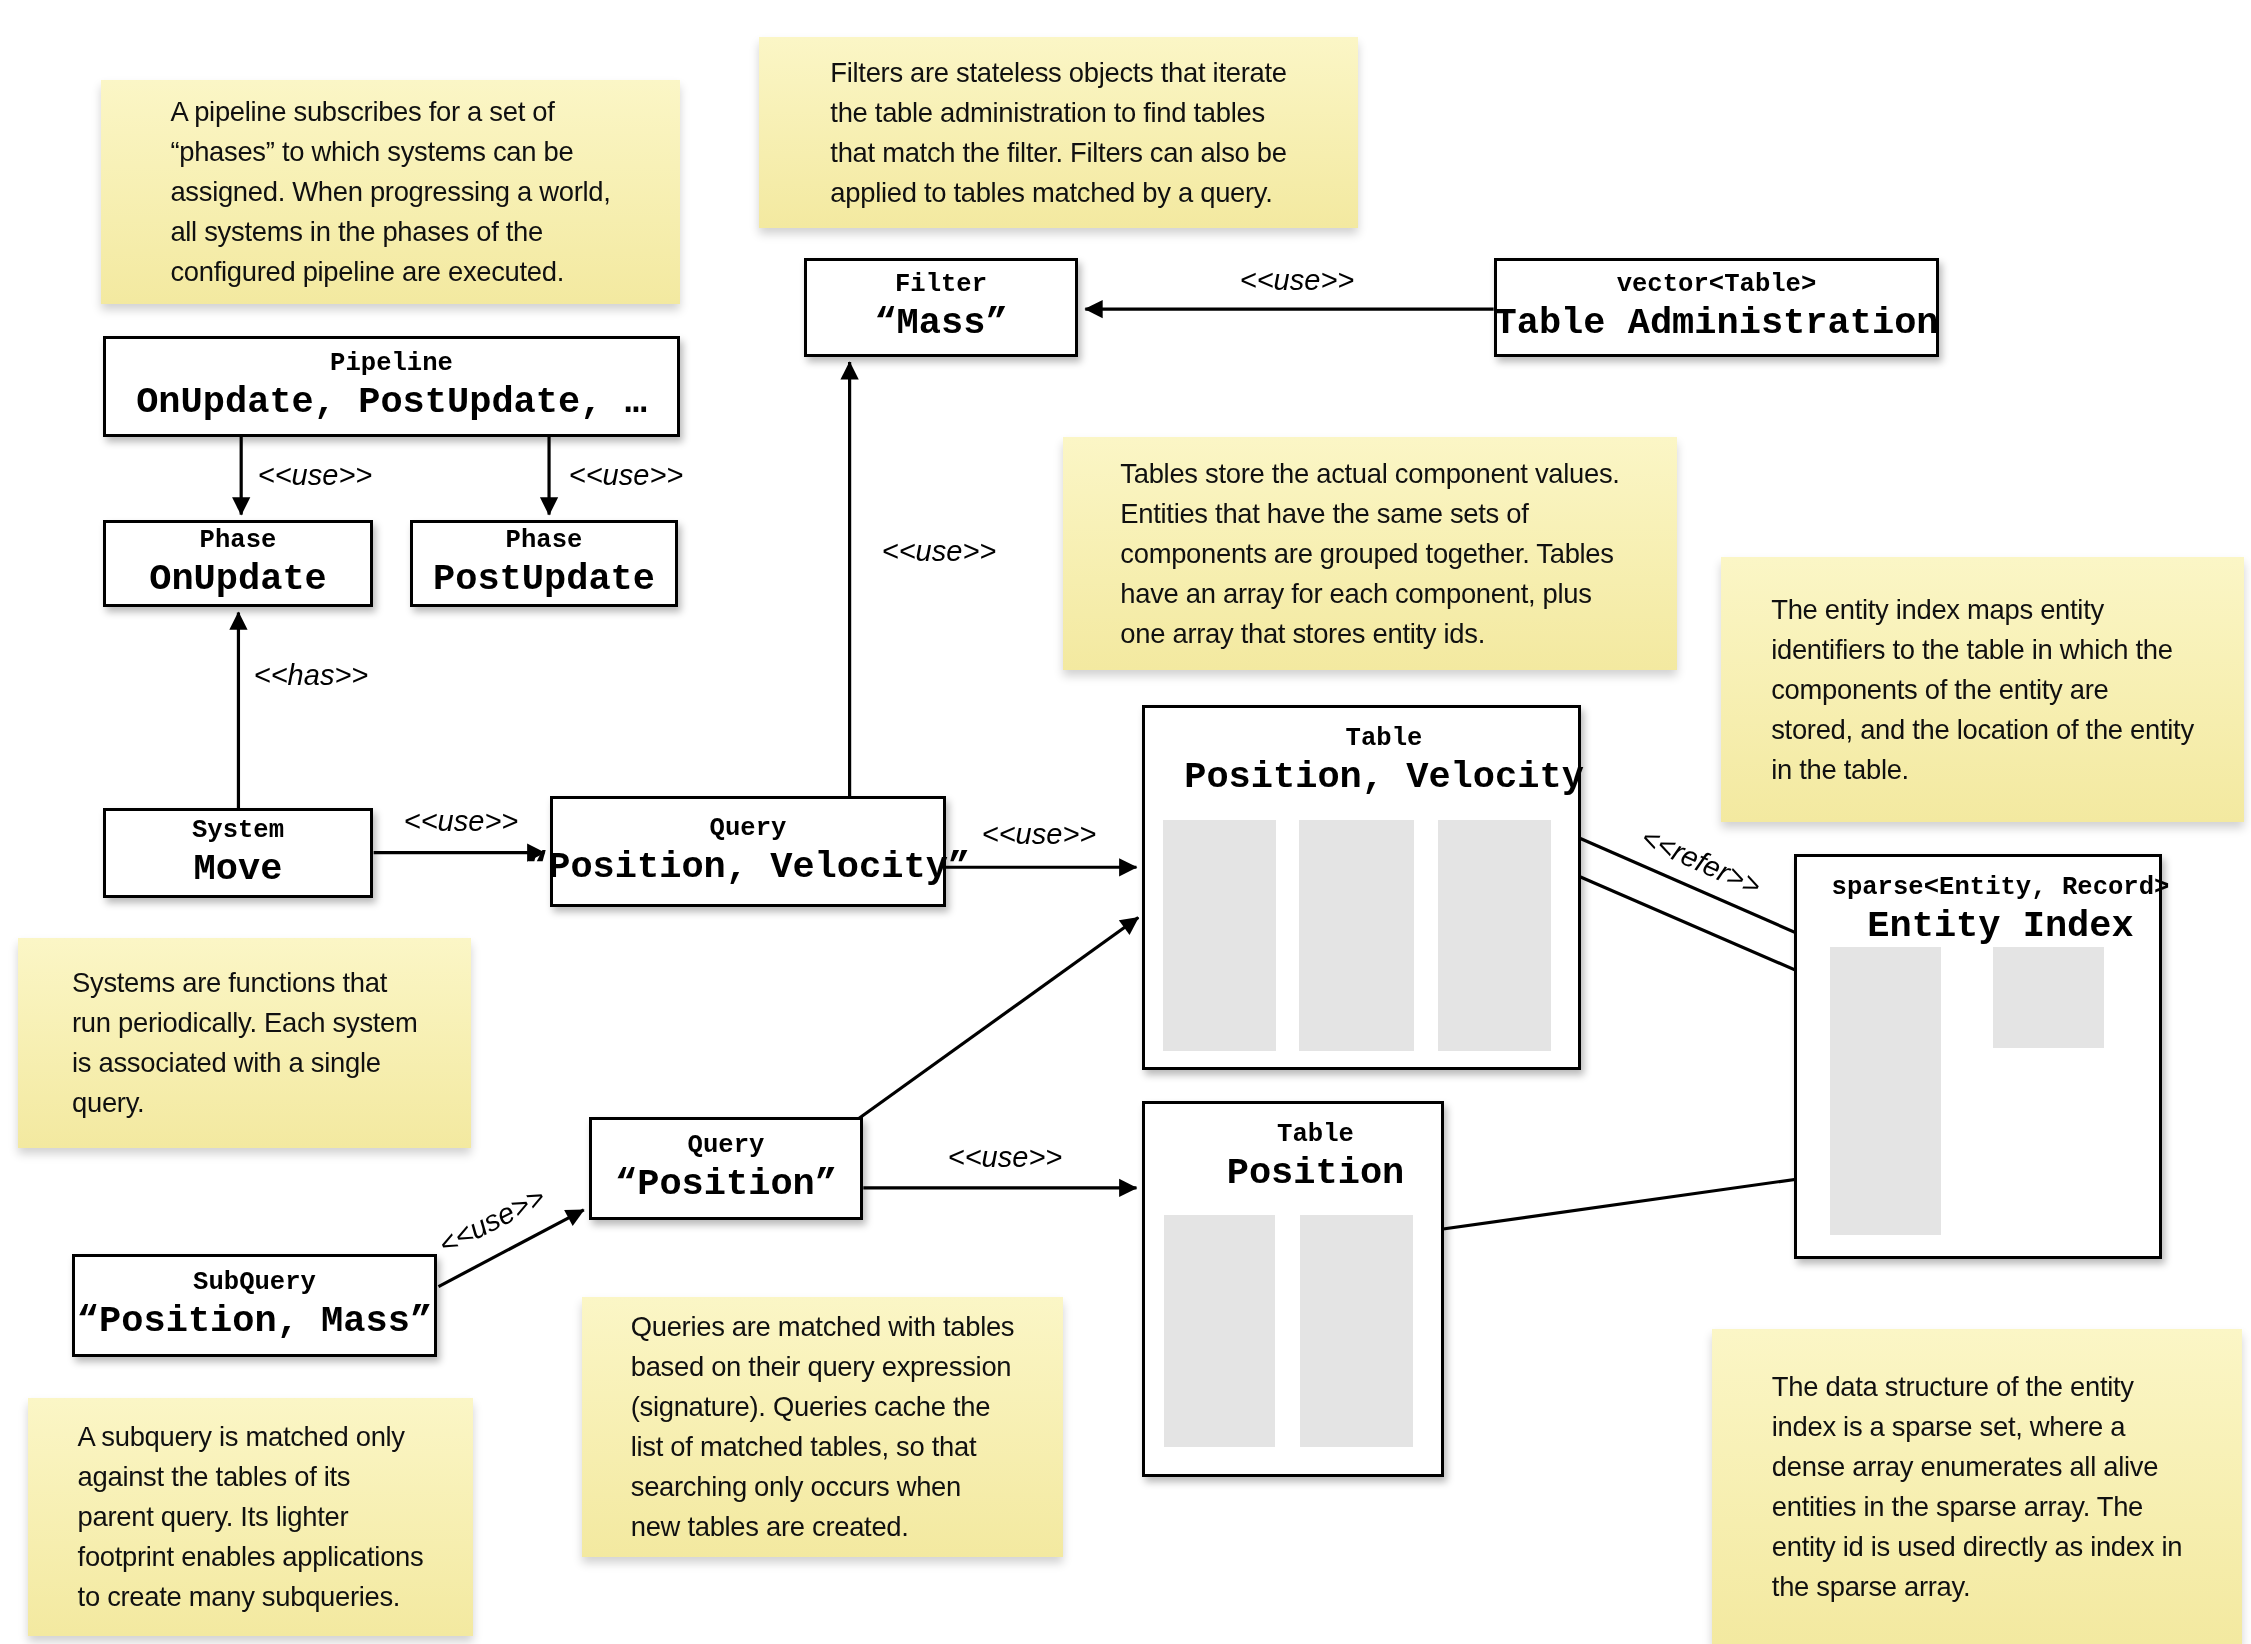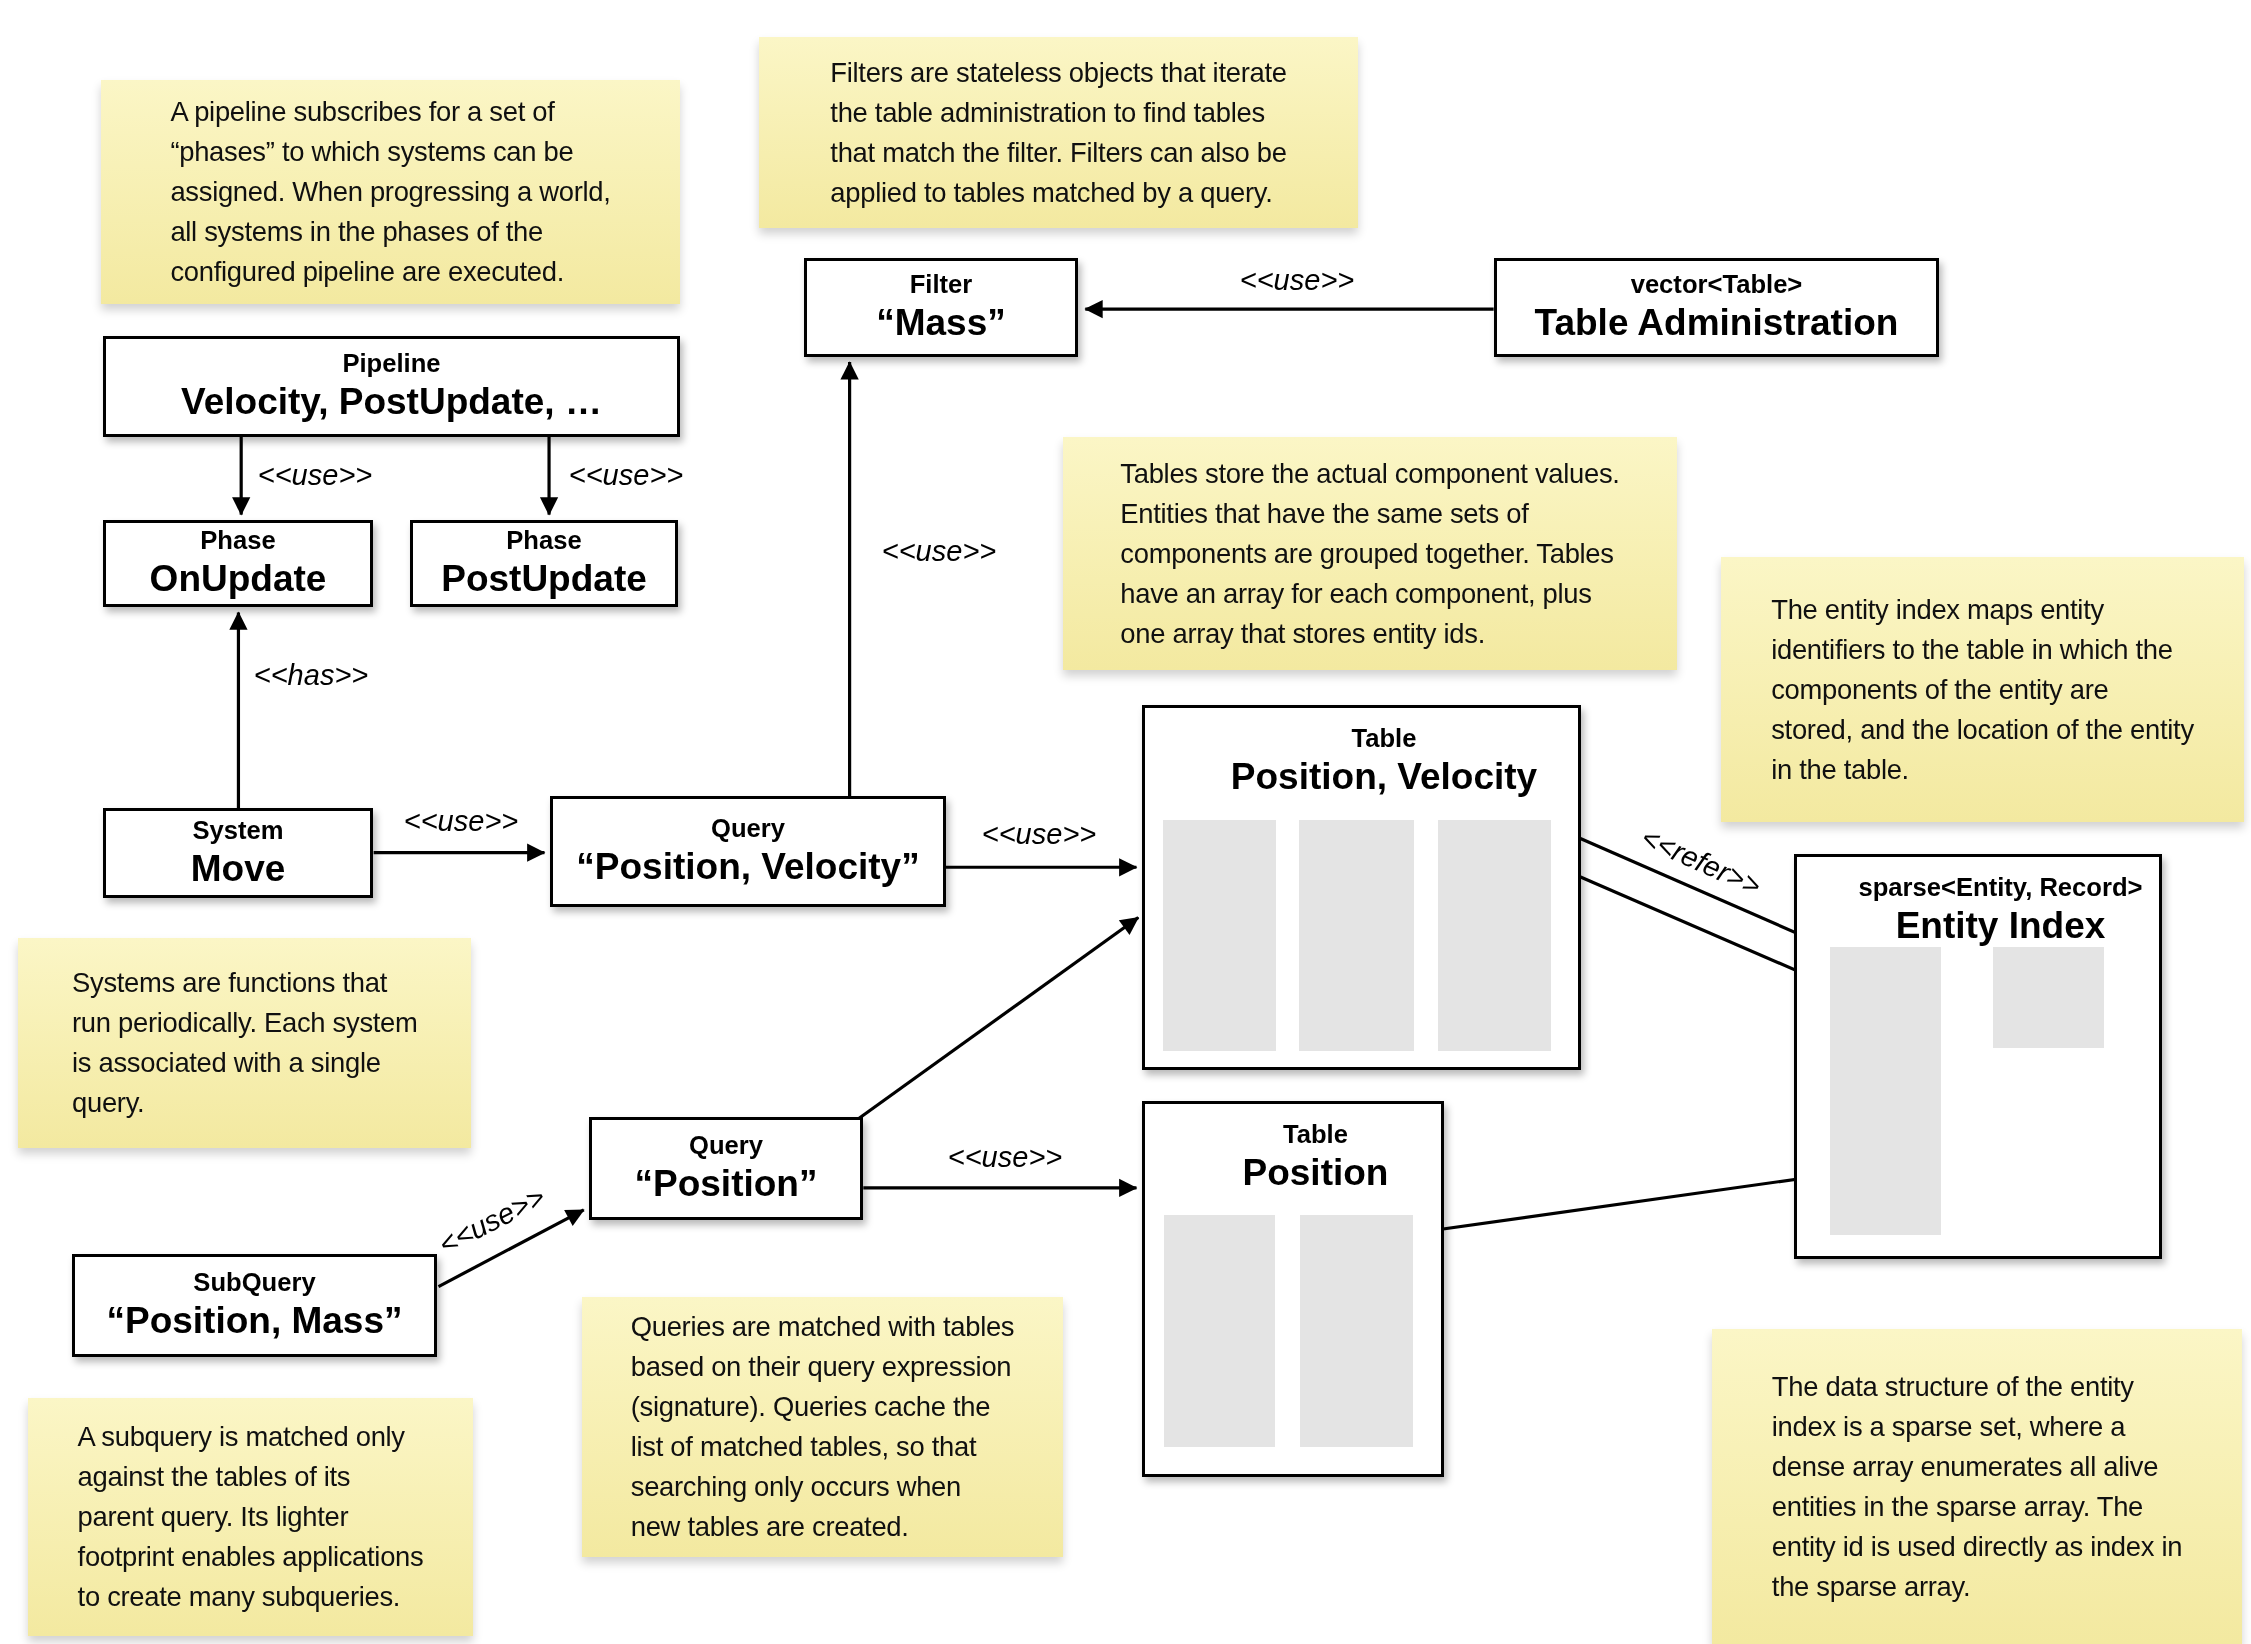--- a/index.html
+++ b/index.html
@@ -14,20 +14,21 @@
     display:flex;align-items:center;justify-content:center;text-align:left;
     font-size:27.4px;line-height:40px;letter-spacing:-0.3px;color:#101010;
     background:linear-gradient(180deg,#fbf6c6 0%,#f3e9a0 100%);
     box-shadow:0 5.5px 9.1px rgba(0,0,0,0.18);white-space:pre-line;
   }
   .box{
     position:absolute;z-index:3;box-sizing:border-box;background:#ffffff;
     border:3.7px solid #000;display:flex;flex-direction:column;
     align-items:center;justify-content:center;text-align:center;
     box-shadow:2.7px 4.6px 7.3px rgba(0,0,0,0.28);
+    font-family:Liberation Mono, monospace;
   }
   .box-type{font-size:25.6px;font-weight:bold;line-height:31px;white-space:nowrap;}
   .box-name{font-size:37px;font-weight:bold;line-height:46px;white-space:nowrap;}
   .bigbox{justify-content:flex-start;padding-top:14.6px;padding-left:45px;}
   .col{position:absolute;background:#e4e4e4;z-index:0;}
   .elabel{
     position:absolute;z-index:2;font-style:italic;font-size:29px;line-height:33px;
     white-space:nowrap;transform:translate(-50%,-50%);
   }
 </style>
@@ -96,21 +97,21 @@
 to create many subqueries.</div>
   <div class="note" style="left:1712px;top:1329px;width:530px;height:315px">The data structure of the entity
 index is a sparse set, where a
 dense array enumerates all alive
 entities in the sparse array. The
 entity id is used directly as index in
 the sparse array.</div>
 
   <div class="box" style="left:103px;top:336px;width:577px;height:101px">
     <div class="box-type">Pipeline</div>
-    <div class="box-name">Velocity, PostUpdate, …</div>
+    <div class="box-name">OnUpdate, PostUpdate, …</div>
   </div>
 
   <div class="box" style="left:103px;top:520px;width:270px;height:87px">
     <div class="box-type">Phase</div>
     <div class="box-name">OnUpdate</div>
   </div>
 
   <div class="box" style="left:410px;top:520px;width:268px;height:87px">
     <div class="box-type">Phase</div>
     <div class="box-name">PostUpdate</div>

